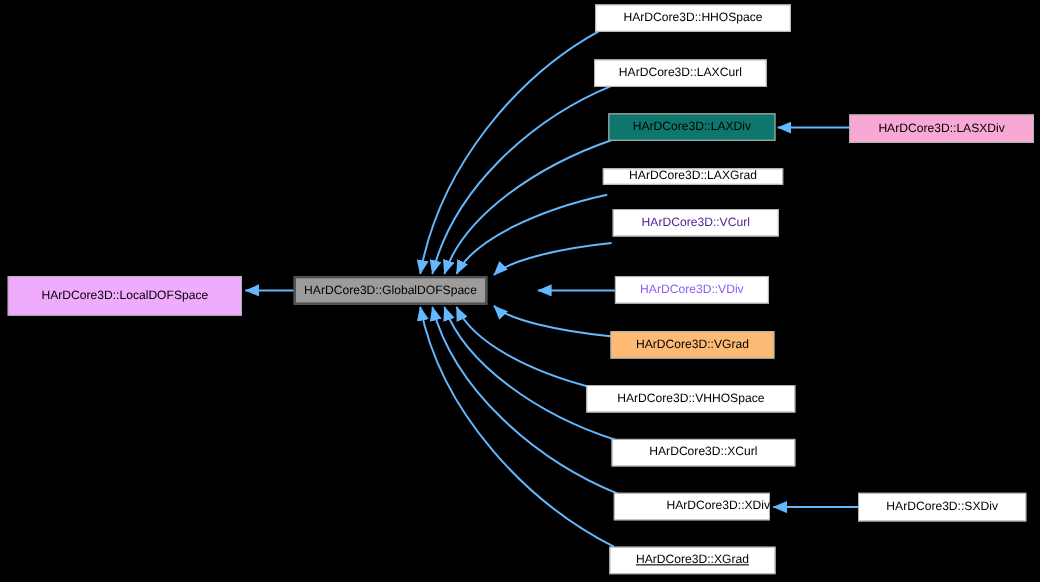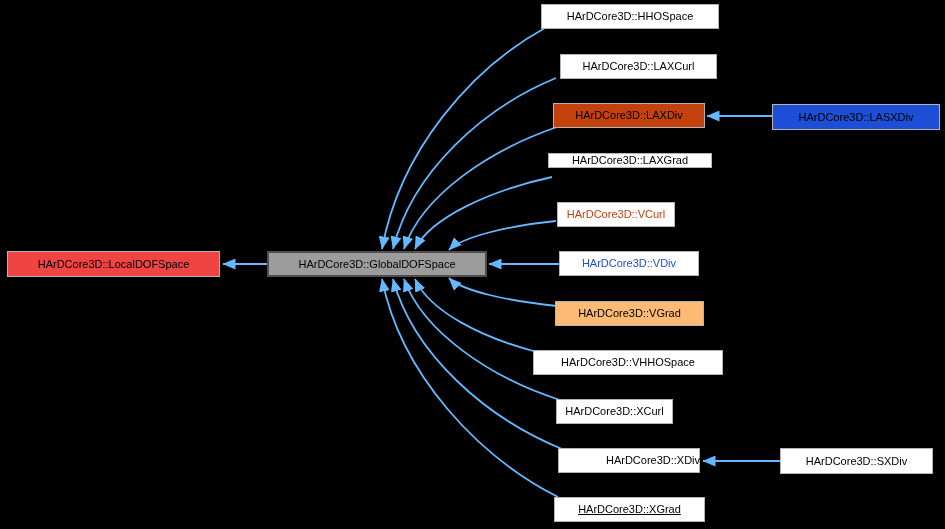--- a/index.html
+++ b/index.html
@@ -54,29 +54,29 @@
       <path class="edge" d="M556,221 C507,226 462,237 449,250" stroke="#63b8ff" marker-end="url(#arrowhead)"></path>
       <path class="edge" d="M559,264 L489,264" stroke="#63b8ff" marker-end="url(#arrowhead)"></path>
       <path class="edge" d="M557,306 C508,301 462,291 449,278" stroke="#63b8ff" marker-end="url(#arrowhead)"></path>
       <path class="edge" d="M537,352 C483,338 430,312 415,279" stroke="#63b8ff" marker-end="url(#arrowhead)"></path>
       <path class="edge" d="M560,400 C491,378 423,332 404,279" stroke="#63b8ff" marker-end="url(#arrowhead)"></path>
       <path class="edge" d="M562,449 C486,418 413,354 393,279" stroke="#63b8ff" marker-end="url(#arrowhead)"></path>
       <path class="edge" d="M780,461 L703,461" stroke="#63b8ff" marker-end="url(#arrowhead)"></path>
       <path class="edge" d="M558,497 C479,457 401,375 382,279" stroke="#63b8ff" marker-end="url(#arrowhead)"></path>
     </svg>
   <div id="node-layer">
-      <div class="node" style="left: 7px; top: 251px; width: 213px; height: 26px; color: rgb(0, 0, 0); background: #ef4444; border: 1px solid rgb(180, 180, 180);">HArDCore3D::LocalDOFSpace</div>
-      <div class="node highlight" style="left: 267px; top: 251px; width: 220px; height: 26px; color: rgb(0, 0, 0); background: rgb(156, 156, 156); border: 2px solid rgb(78, 78, 78);">HArDCore3D::GlobalDOFSpace</div>
+      <div class="node" style="left: 7px; top: 251px; width: 213px; height: 36px; color: rgb(0, 0, 0); background: #f0abfc; border: 1px solid rgb(180, 180, 180);">HArDCore3D::LocalDOFSpace</div>
+      <div class="node highlight" style="left: 267px; top: 251px; width: 176px; height: 26px; color: rgb(0, 0, 0); background: rgb(156, 156, 156); border: 2px solid rgb(78, 78, 78);">HArDCore3D::GlobalDOFSpace</div>
       <div class="node" style="left: 541px; top: 4px; width: 178px; height: 25px; color: rgb(0, 0, 0); background: rgb(255, 255, 255); border: 1px solid rgb(180, 180, 180);">HArDCore3D::HHOSpace</div>
-      <div class="node" style="left: 560px; top: 54px; width: 157px; height: 25px; color: rgb(0, 0, 0); background: rgb(255, 255, 255); border: 1px solid rgb(180, 180, 180);">HArDCore3D::LAXCurl</div>
-      <div class="node" style="left: 553px; top: 103px; width: 152px; height: 25px; color: rgb(0, 0, 0); background: #c2410c; border: 1px solid rgb(180, 180, 180);">HArDCore3D::LAXDiv</div>
-      <div class="node" style="left: 772px; top: 104px; width: 168px; height: 26px; color: rgb(0, 0, 0); background: #1d4ed8; border: 1px solid rgb(180, 180, 180);">HArDCore3D::LASXDiv</div>
+      <div class="node" style="left: 540px; top: 54px; width: 157px; height: 25px; color: rgb(0, 0, 0); background: rgb(255, 255, 255); border: 1px solid rgb(180, 180, 180);">HArDCore3D::LAXCurl</div>
+      <div class="node" style="left: 553px; top: 103px; width: 152px; height: 25px; color: rgb(0, 0, 0); background: #0f766e; border: 1px solid rgb(180, 180, 180);">HArDCore3D::LAXDiv</div>
+      <div class="node" style="left: 772px; top: 104px; width: 168px; height: 26px; color: rgb(0, 0, 0); background: #f9a8d4; border: 1px solid rgb(180, 180, 180);">HArDCore3D::LASXDiv</div>
       <div class="node" style="left: 548px; top: 153px; width: 164px; height: 15px; color: rgb(0, 0, 0); background: rgb(255, 255, 255); border: 1px solid rgb(180, 180, 180);">HArDCore3D::LAXGrad</div>
-      <div class="node" style="left: 557px; top: 202px; width: 118px; height: 25px; color: #c2410c; background: rgb(255, 255, 255); border: 1px solid rgb(180, 180, 180);">HArDCore3D::VCurl</div>
-      <div class="node" style="left: 559px; top: 251px; width: 140px; height: 25px; color: #1d4ed8; background: rgb(255, 255, 255); border: 1px solid rgb(180, 180, 180);">HArDCore3D::VDiv</div>
+      <div class="node" style="left: 557px; top: 190px; width: 151px; height: 25px; color: #4c1d95; background: rgb(255, 255, 255); border: 1px solid rgb(180, 180, 180);">HArDCore3D::VCurl</div>
+      <div class="node" style="left: 559px; top: 251px; width: 140px; height: 25px; color: #8b5cf6; background: rgb(255, 255, 255); border: 1px solid rgb(180, 180, 180);">HArDCore3D::VDiv</div>
       <div class="node" style="left: 555px; top: 301px; width: 149px; height: 25px; color: rgb(0, 0, 0); background: #fdba74; border: 1px solid rgb(180, 180, 180);">HArDCore3D::VGrad</div>
       <div class="node" style="left: 533px; top: 350px; width: 190px; height: 25px; color: rgb(0, 0, 0); background: rgb(255, 255, 255); border: 1px solid rgb(180, 180, 180);">HArDCore3D::VHHOSpace</div>
-      <div class="node" style="left: 556px; top: 399px; width: 117px; height: 25px; color: rgb(0, 0, 0); background: rgb(255, 255, 255); border: 1px solid rgb(180, 180, 180);">HArDCore3D::XCurl</div>
+      <div class="node" style="left: 556px; top: 399px; width: 167px; height: 25px; color: rgb(0, 0, 0); background: rgb(255, 255, 255); border: 1px solid rgb(180, 180, 180);">HArDCore3D::XCurl</div>
       <div class="node" style="left: 558px; top: 448px; width: 142px; height: 25px; color: rgb(0, 0, 0); background: rgb(255, 255, 255); border: 1px solid rgb(180, 180, 180); padding-left: 48px;">HArDCore3D::XDiv</div>
       <div class="node" style="left: 780px; top: 448px; width: 153px; height: 26px; color: rgb(0, 0, 0); background: rgb(255, 255, 255); border: 1px solid rgb(180, 180, 180); text-align: right;">HArDCore3D::SXDiv</div>
       <div class="node" style="left: 554px; top: 497px; width: 151px; height: 25px; color: rgb(0, 0, 0); background: rgb(255, 255, 255); border: 1px solid rgb(180, 180, 180); text-decoration: underline;">HArDCore3D::XGrad</div>
     </div>
 </div>
 
 </body></html>

